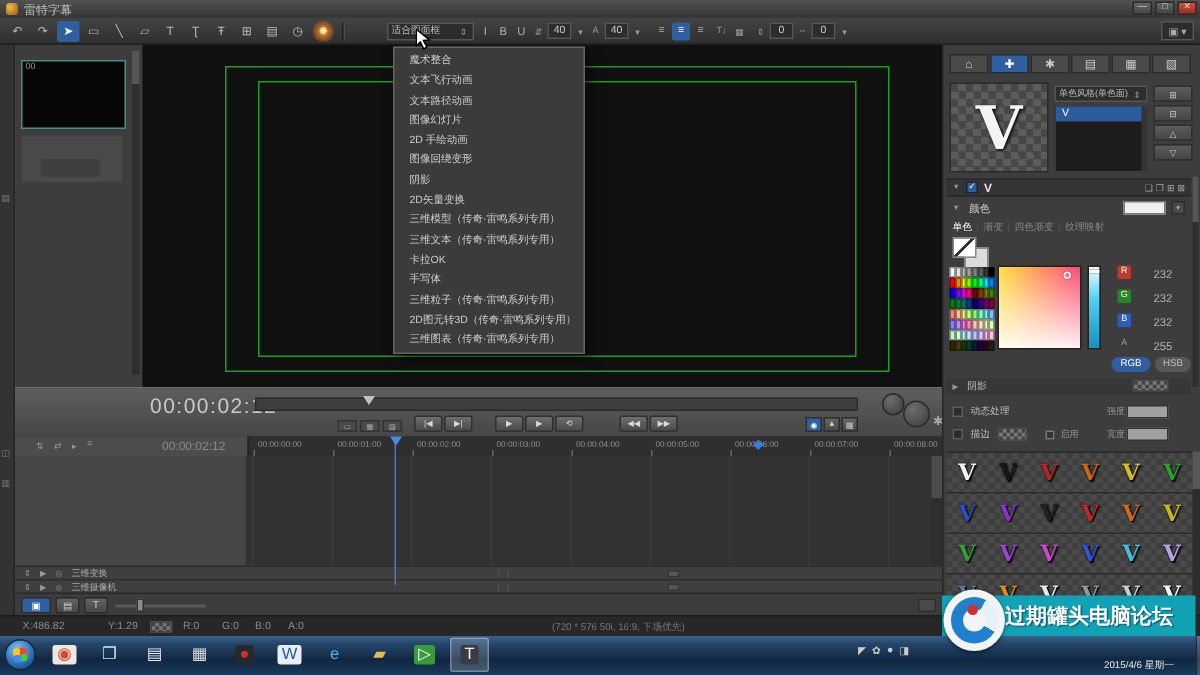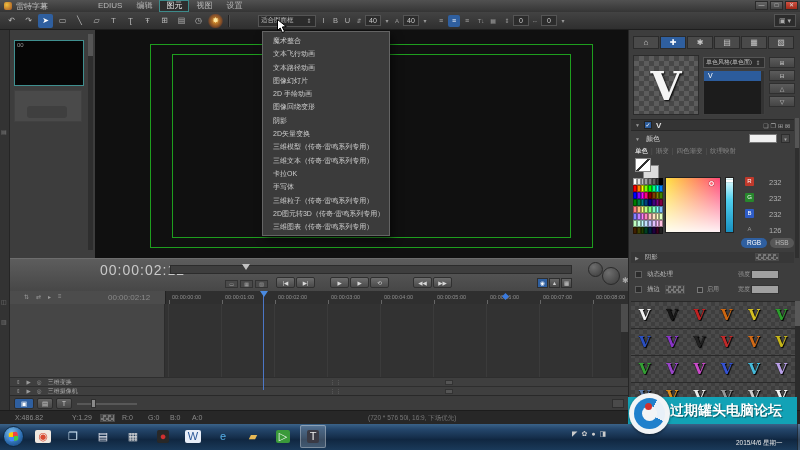--- a/index.html
+++ b/index.html
@@ -5,21 +5,21 @@
   * { margin:0; padding:0; box-sizing:border-box; }
   body { background:#000; font-family:"Liberation Sans", sans-serif; }
   #screen { position:relative; width:800px; height:450px; overflow:hidden; background:#2b2b2b;
             font-family:"Liberation Sans", sans-serif; cursor:default; }
   
   #titlebar { position:absolute; left:0; top:0; width:800px; height:12px;
     background:linear-gradient(#515151,#353535); display:flex; align-items:center;
     font-size:8px; color:#b8b8b8; z-index:20; }
   #app-logo { width:8px; height:8px; margin:0 4px; border-radius:2px;
     background:radial-gradient(circle at 35% 35%, #f0c040, #a05020); }
-  #app-name { margin-right:43px; color:#c4c4c4; }
+  #app-name { margin-right:16px; color:#c4c4c4; }
   .menu-item { padding:0 7px; height:12px; line-height:12px; }
   .menu-item.active { background:#2e2e2e; box-shadow:inset 0 0 0 1px #3d8a8a; color:#e0e0e0; }
   #doc-title { position:absolute; left:50%; transform:translateX(-50%); top:2px;
     font-size:7.5px; color:#9a9a9a; white-space:nowrap; }
   #win-btns { position:absolute; right:2px; top:1px; display:flex; gap:2px; }
   .wbtn { width:13px; height:9px; background:linear-gradient(#666,#444); border:1px solid #2a2a2a;
     color:#ddd; font-size:6px; line-height:7px; text-align:center; }
   .wbtn.close { background:linear-gradient(#d05040,#a02a1a); }
   
   #toolbar { position:absolute; left:0; top:12px; width:800px; height:18px;
@@ -238,27 +238,20 @@
   #cursor { position:absolute; left:277px; top:19px; z-index:90; }
 </style>
 </head>
 <body>
 
 <div id="screen">
 
   <div id="titlebar">
     <div id="app-logo"></div>
     <span id="app-name">雷特字幕</span>
-    <div style="display:flex;">
-        <span class="menu-item">EDIUS</span>
-        <span class="menu-item">编辑</span>
-        <span class="menu-item active">图元</span>
-        <span class="menu-item">视图</span>
-        <span class="menu-item">设置</span>
-      </div>
     <div id="win-btns">
         <div class="wbtn">—</div>
         <div class="wbtn">□</div>
         <div class="wbtn close">✕</div>
       </div>
   </div>
 
   <div id="toolbar">
     <div style="display:flex;gap:2px;align-items:center;">
         <div class="tool">↶</div>
@@ -710,21 +703,21 @@
       <div class="rgba-row" style="top: 163px;">
         <div class="rgba-box" style="background: rgb(39, 134, 44);">G</div>
         <span class="rgba-val">232</span>
       </div>
       <div class="rgba-row" style="top: 179px;">
         <div class="rgba-box" style="background: rgb(46, 92, 197);">B</div>
         <span class="rgba-val">232</span>
       </div>
       <div class="rgba-row" style="top: 195px;">
         <div class="rgba-box" style="color: rgb(153, 153, 153);">A</div>
-        <span class="rgba-val">126</span>
+        <span class="rgba-val">255</span>
       </div>
     </div>
 
   <div id="taskbar">
     <div id="orb">
         <div></div>
       </div>
     <div id="task-icons">
         <div class="task-icon">
           <span class="chip" style="color: rgb(216, 72, 48); background: rgb(240, 232, 224);">◉</span>

